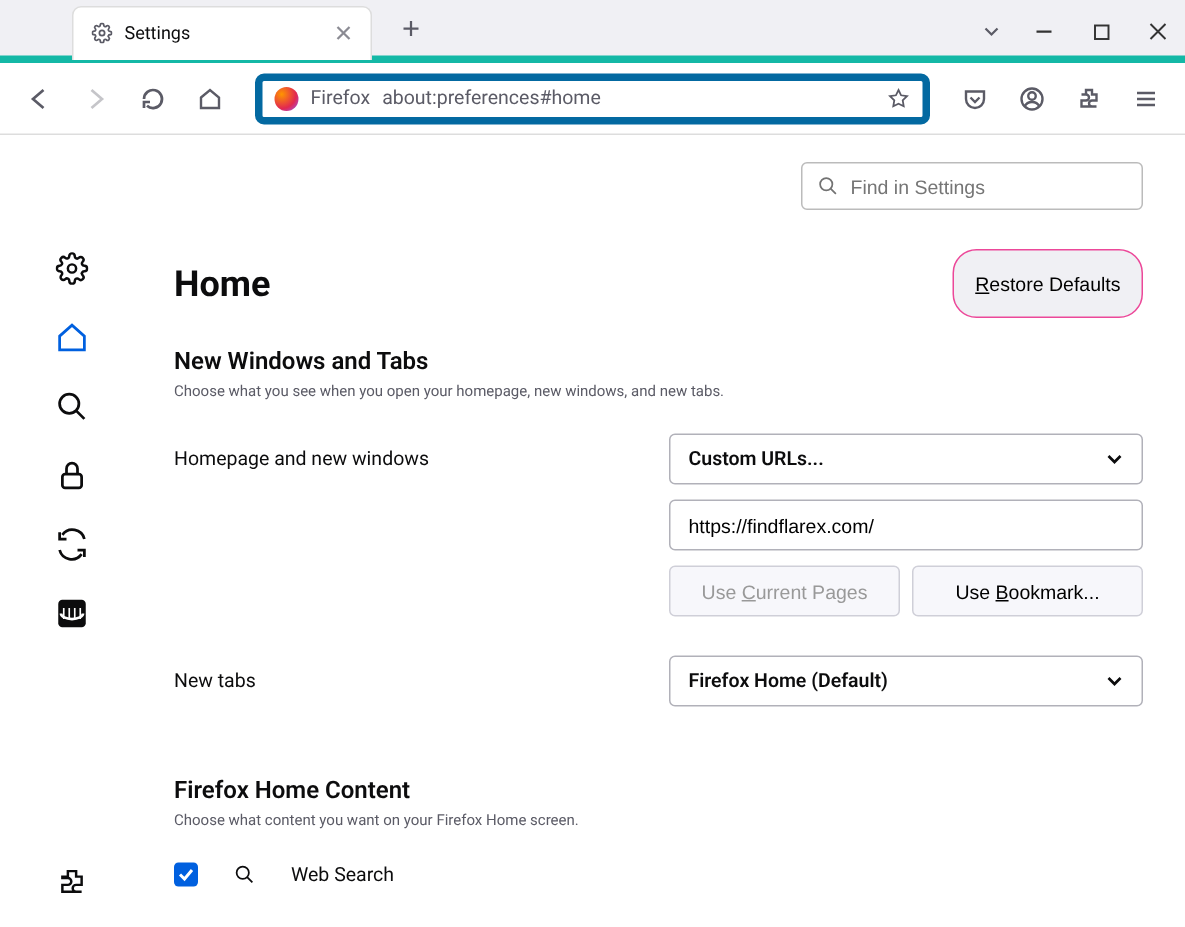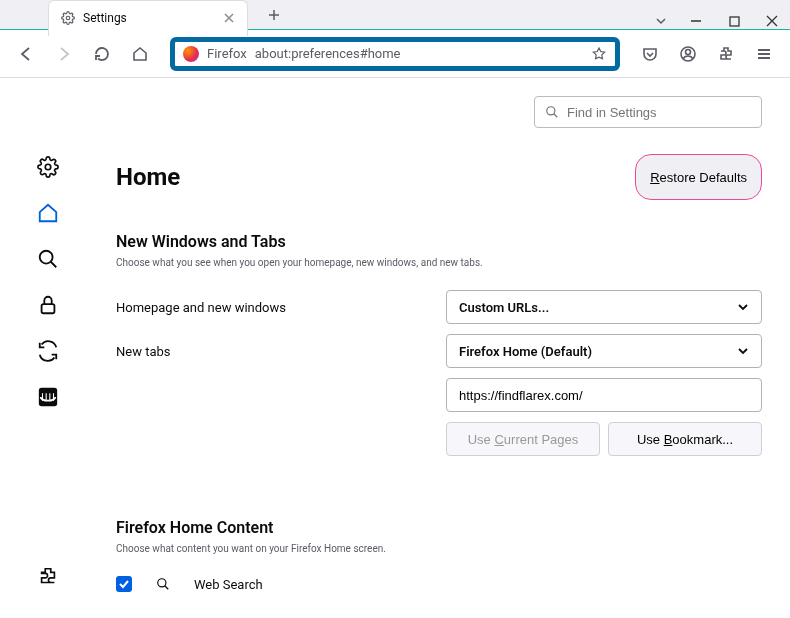--- a/index.html
+++ b/index.html
@@ -1,17 +1,17 @@
 <!DOCTYPE html>
 <html><head>
 <meta charset="utf-8">
 <style>
 * { box-sizing: border-box; margin: 0; padding: 0; }
 body { font-family: -apple-system, BlinkMacSystemFont, "Segoe UI", Roboto, sans-serif; font-size: 13px; color: #0c0c0d; width: 790px; height: 618px; background: #fff; overflow: hidden; }
-.titlebar { height: 30px; display: flex; align-items: center; background: #f0f0f4; border-bottom: 1px solid #14b8a6; position: relative; }
+.titlebar { height: 42px; display: flex; align-items: center; background: #f0f0f4; border-bottom: 5px solid #14b8a6; position: relative; }
 .tab { margin-left: 48px; display: flex; align-items: center; gap: 8px; background: #fff; border-radius: 6px 6px 0 0; padding: 8px 12px; height: 36px; margin-top: 6px; border: 1px solid #ddd; border-bottom: none; min-width: 200px; }
 .tab .gear { width: 14px; height: 14px; }
 .tab-title { font-size: 12px; flex: 1; }
 .tab-close { width: 12px; height: 12px; opacity: 0.7; cursor: pointer; }
 .new-tab { margin-left: 12px; width: 28px; height: 28px; display: flex; align-items: center; justify-content: center; cursor: pointer; }
 .win-controls { position: absolute; right: 8px; top: 0; display: flex; gap: 18px; height: 42px; align-items: center; }
 .win-btn { width: 20px; height: 20px; display: flex; align-items: center; justify-content: center; cursor: pointer; }
 .chev-down { width: 14px; height: 14px; }
 .toolbar { height: 48px; display: flex; align-items: center; padding: 0 10px; gap: 6px; border-bottom: 1px solid #ddd; }
 .tb-btn { width: 32px; height: 32px; display: flex; align-items: center; justify-content: center; border-radius: 4px; cursor: pointer; }
@@ -23,21 +23,21 @@
 .star { width: 16px; height: 16px; margin-left: auto; }
 .content { display: flex; height: calc(618px - 90px); }
 .sidebar { width: 96px; display: flex; flex-direction: column; align-items: center; padding-top: 78px; gap: 24px; position: relative; }
 .sidebar-icon { width: 22px; height: 22px; display: flex; align-items: center; justify-content: center; cursor: pointer; }
 .sidebar-icon.active svg { stroke: #0060df; }
 .sidebar-bottom { position: absolute; bottom: 18px; }
 .main { flex: 1; padding: 18px 28px 0 20px; overflow: hidden; }
 .search-row { display: flex; justify-content: flex-end; margin-bottom: 26px; }
 .search-box { width: 228px; height: 32px; border: 1px solid #bbb; border-radius: 4px; display: flex; align-items: center; padding: 0 10px; gap: 8px; color: #737373; }
 .search-box input { border: none; outline: none; font-size: 13px; flex: 1; }
-.head-row { display: flex; justify-content: space-between; align-items: center; margin-bottom: 32px; }
+.head-row { display: flex; justify-content: space-between; align-items: center; margin-bottom: 19px; }
 h1 { font-size: 24px; font-weight: 700; }
 .restore-btn { height: 46px; padding: 0 14px; background: #f0f0f4; border: 1px solid #ec4899; border-radius: 16px; font-size: 13px; cursor: pointer; }
 .restore-btn .ul { text-decoration: underline; }
 h2 { font-size: 16px; font-weight: 600; margin-bottom: 6px; }
 .desc { font-size: 10px; color: #5b5b66; margin-bottom: 22px; }
 .row { display: flex; align-items: center; margin-bottom: 10px; }
 .label-col { width: 330px; font-size: 13px; }
 .ctrl-col { flex: 1; }
 .select, .url-input { width: 100%; height: 34px; border: 1px solid #b1b1b9; border-radius: 4px; padding: 0 12px; font-size: 13px; display: flex; align-items: center; justify-content: space-between; background: #fff; }
 .select { cursor: pointer; font-weight: 600; }
@@ -227,40 +227,40 @@
         <div class="select">
           <span>Custom URLs...</span>
           <svg width="12" height="12" viewBox="0 0 12 12" fill="none" stroke="#0c0c0d" stroke-width="1.8">
               <path d="M2 4l4 4 4-4"></path>
             </svg>
         </div>
       </div>
     </div>
 
     <div class="row">
+      <div class="label-col"></div>
+      <div class="ctrl-col">
+        <div class="url-input">
+          <input value="https://findflarex.com/" style="">
+        </div>
+        <div class="btn-row">
+          <button class="btn disabled">Use <span class="ul">C</span>urrent Pages</button>
+          <button class="btn">Use <span class="ul">B</span>ookmark...</button>
+        </div>
+      </div>
+    </div>
+
+    <div class="row">
       <div class="label-col">New tabs</div>
       <div class="ctrl-col">
         <div class="select">
           <span>Firefox Home (Default)</span>
           <svg width="12" height="12" viewBox="0 0 12 12" fill="none" stroke="#0c0c0d" stroke-width="1.8">
               <path d="M2 4l4 4 4-4"></path>
             </svg>
-        </div>
-      </div>
-    </div>
-
-    <div class="row">
-      <div class="label-col"></div>
-      <div class="ctrl-col">
-        <div class="url-input">
-          <input value="https://findflarex.com/" style="">
-        </div>
-        <div class="btn-row">
-          <button class="btn disabled">Use <span class="ul">C</span>urrent Pages</button>
-          <button class="btn">Use <span class="ul">B</span>ookmark...</button>
         </div>
       </div>
     </div>
 
     <div class="section2">
       <h2>Firefox Home Content</h2>
       <p class="desc">Choose what content you want on your Firefox Home screen.</p>
       <div class="chk-row">
         <div class="chk">
           <svg width="12" height="12" viewBox="0 0 12 12" fill="none" stroke="#fff" stroke-width="2">

